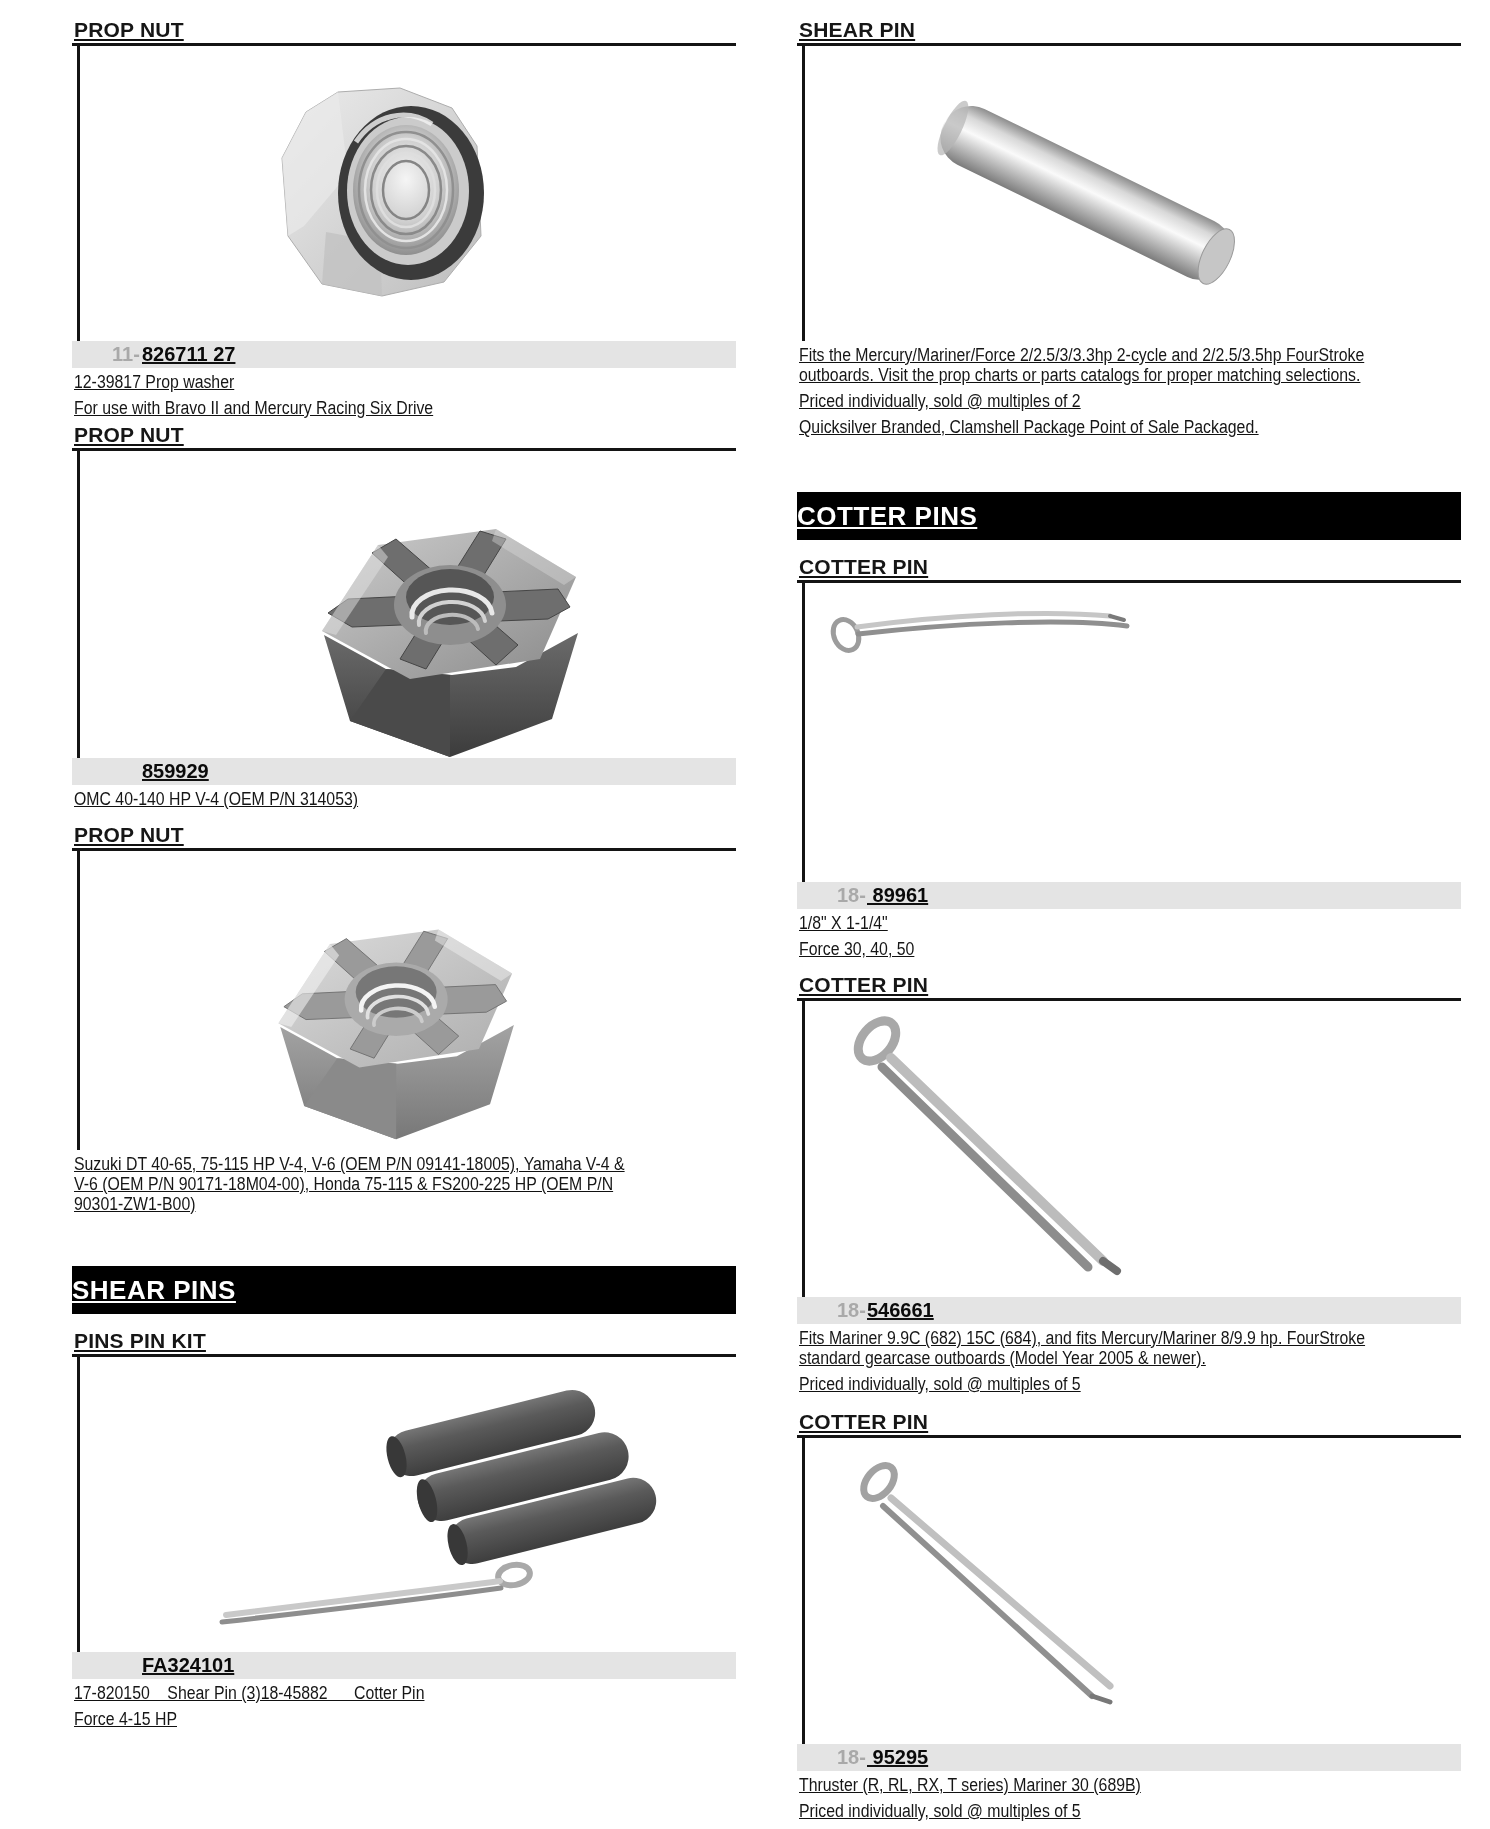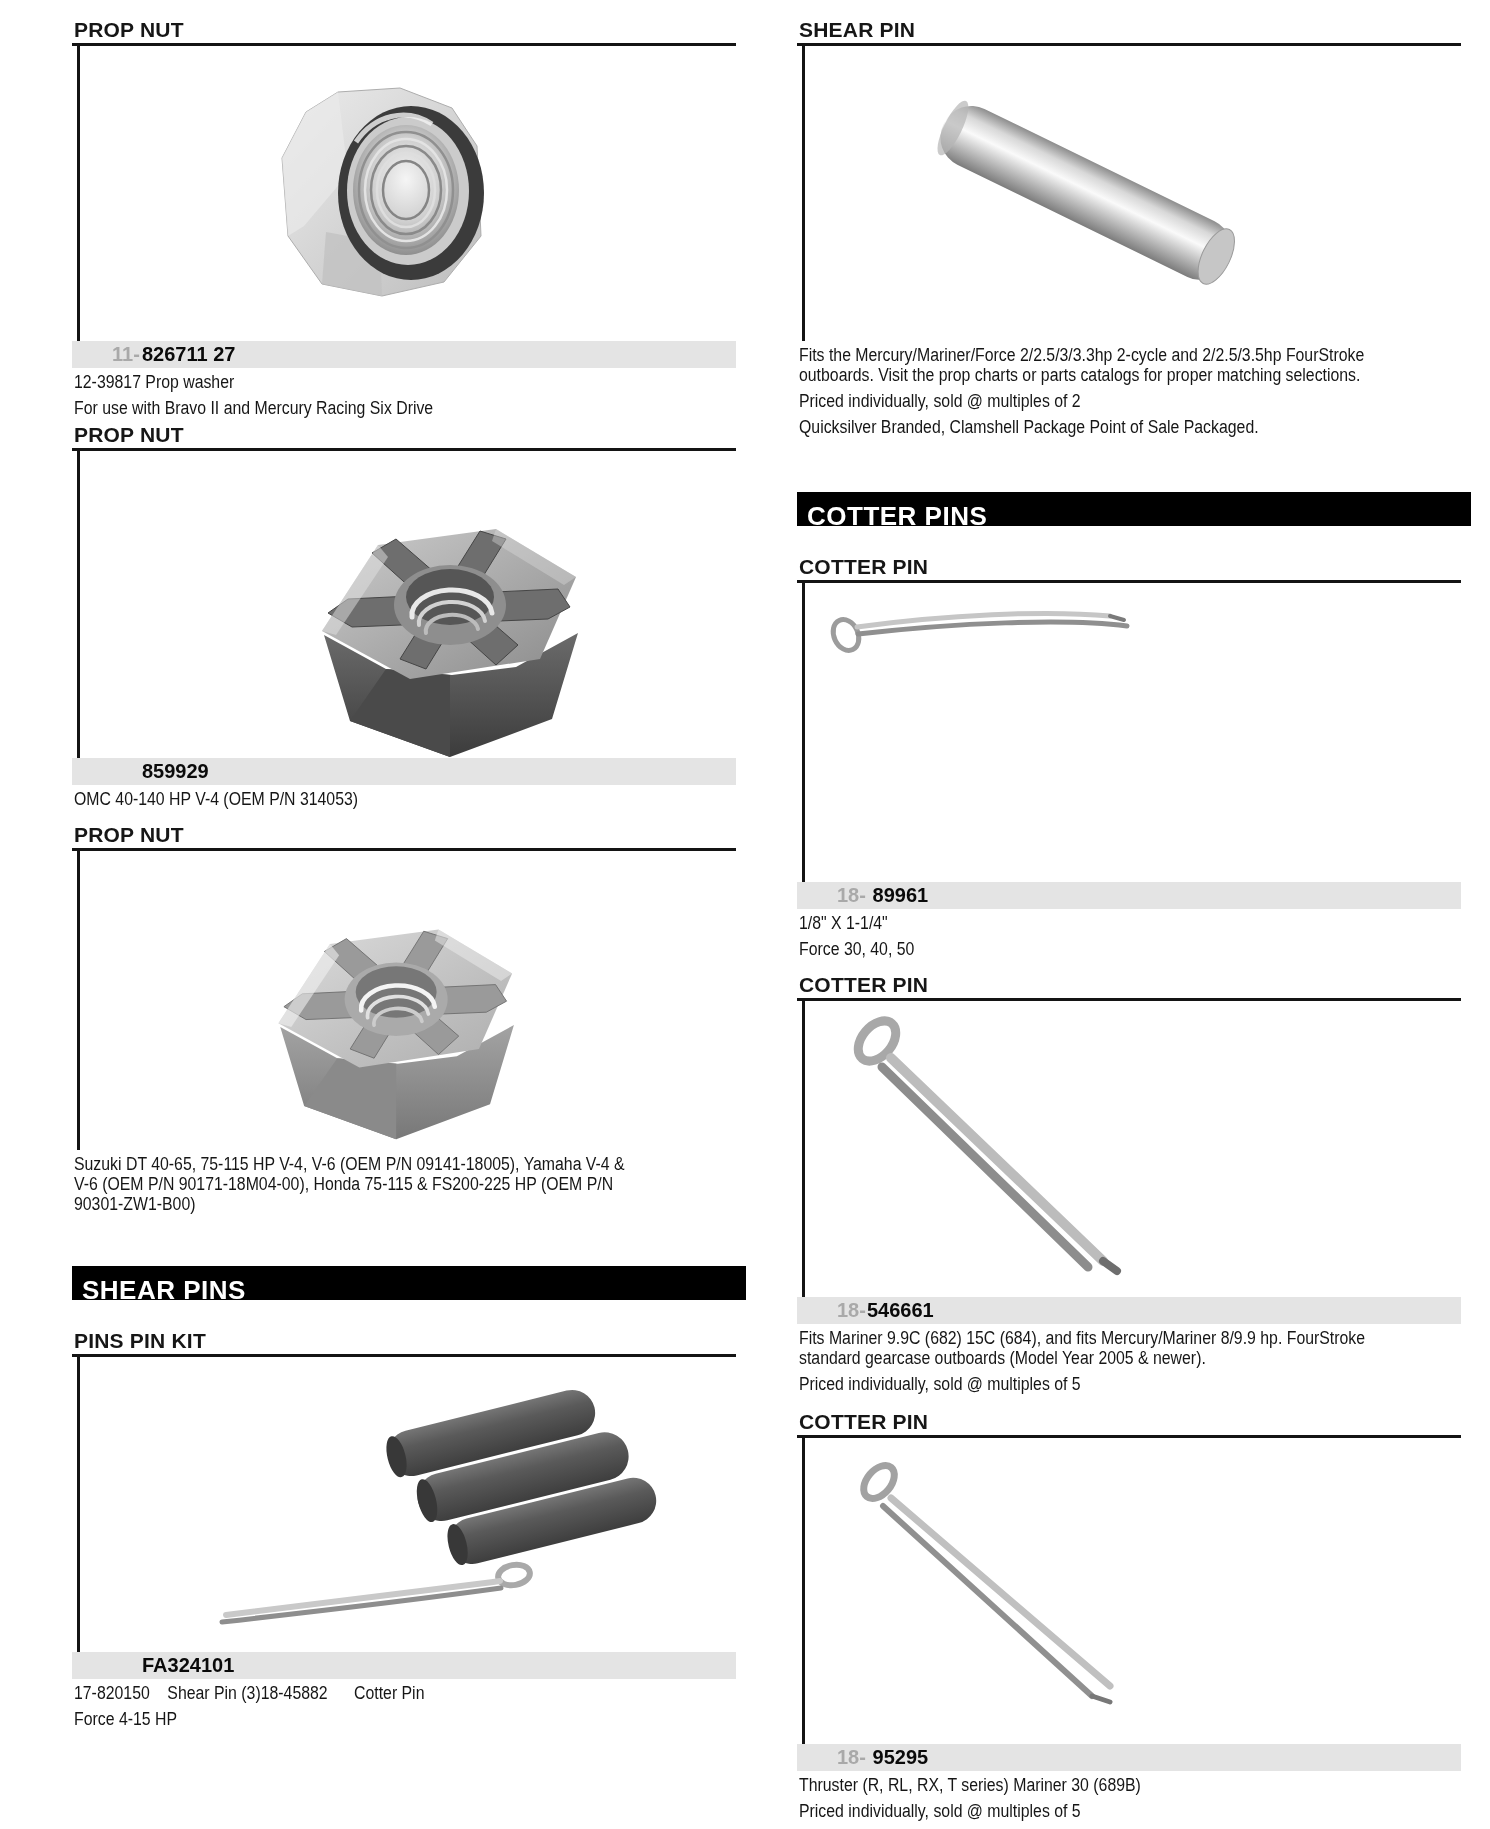--- a/index.html
+++ b/index.html
@@ -1,29 +1,29 @@
 <!DOCTYPE html>
 <html><head>
 <meta charset="utf-8">
 <style>
   html,body{margin:0;padding:0;background:#fff;}
   body{width:1490px;height:1829px;position:relative;font-family:"Liberation Sans",sans-serif;color:#111;}
   .col{position:absolute;top:0;}
   #col-left{left:72px;width:664px;}
   #col-right{left:797px;width:664px;}
-  .section{position:absolute;left:0;width:100%;}
+  .section{position:absolute;left:0;width:100%;text-decoration:underline;}
   .heading{font-weight:bold;font-size:21px;line-height:20px;padding:0 0 3px 2px;border-bottom:3px solid #141414;color:#161616;letter-spacing:.2px;}
   .imgbox{border-left:3px solid #141414;margin-left:5px;position:relative;overflow:hidden;background:#fff;}
   .bar{height:27px;background:#e4e4e4;font-size:20px;font-weight:bold;line-height:27px;padding-left:40px;}
   .pfx{display:inline-block;width:30px;color:#a9a9a9;}
   .num{color:#0a0a0a;white-space:pre;}
   .desc{margin-top:4px;padding-left:2px;}
   .dline{font-size:18px;line-height:20px;transform:scaleX(.88);transform-origin:0 50%;white-space:pre-wrap;color:#161616;}
   .mt{margin-top:6px;}
-  .banner{height:34px;background:#000;color:#fff;font-size:26px;font-weight:bold;line-height:49px;padding-left:10px;letter-spacing:.5px;}
+  .banner{height:48px;background:#000;color:#fff;font-size:26px;font-weight:bold;line-height:49px;letter-spacing:.5px;}
   svg{display:block;}
 </style>
 </head>
 <body>
 
 <div class="col" id="col-left">
 
   <div class="section" style="top:20px">
     <div class="heading">PROP NUT</div>
     <div class="imgbox" style="height:295px">

